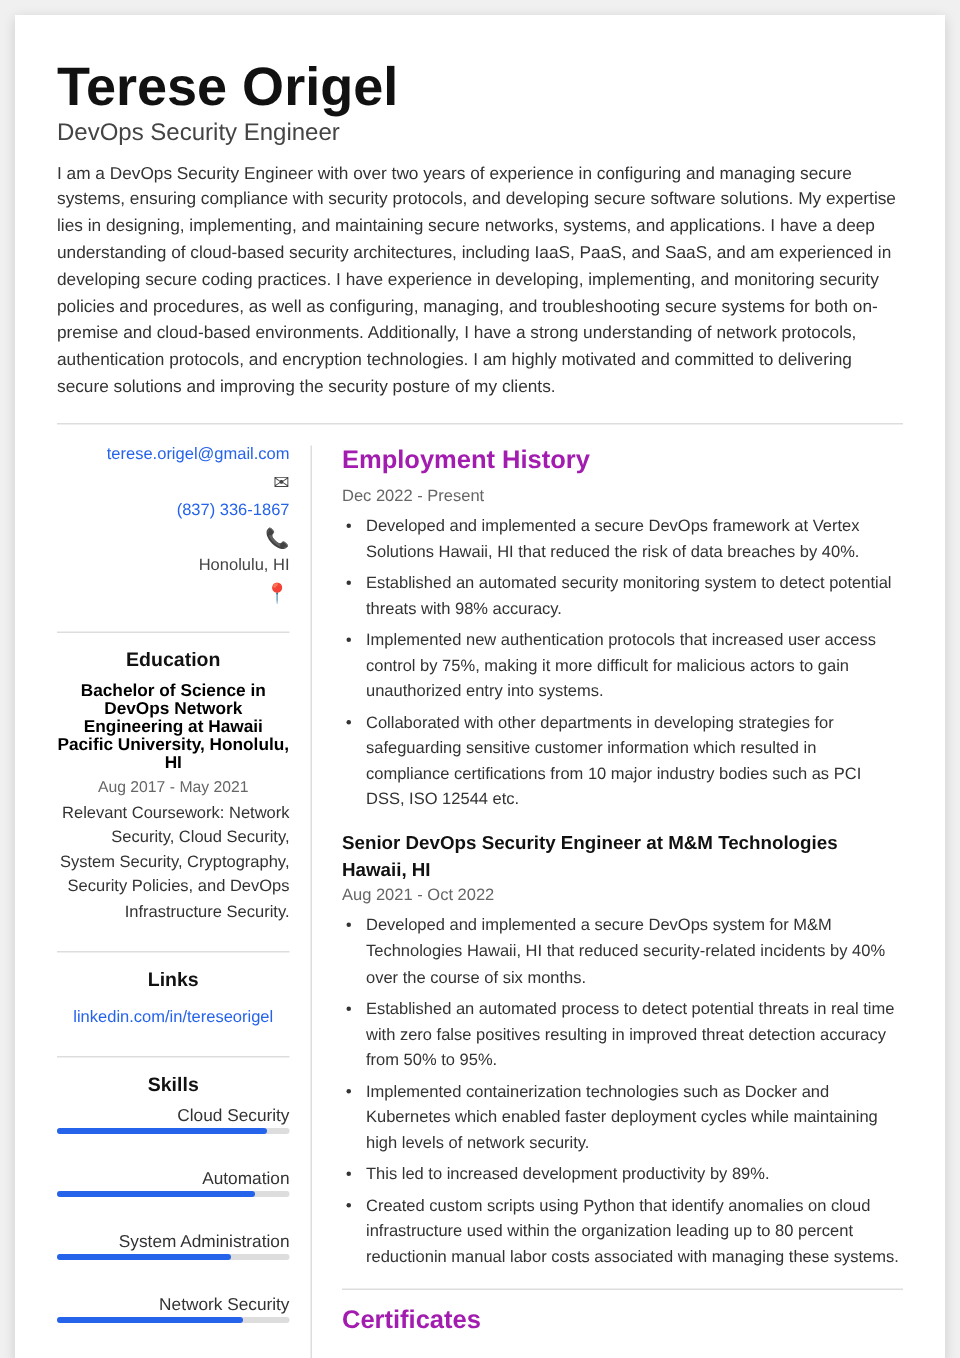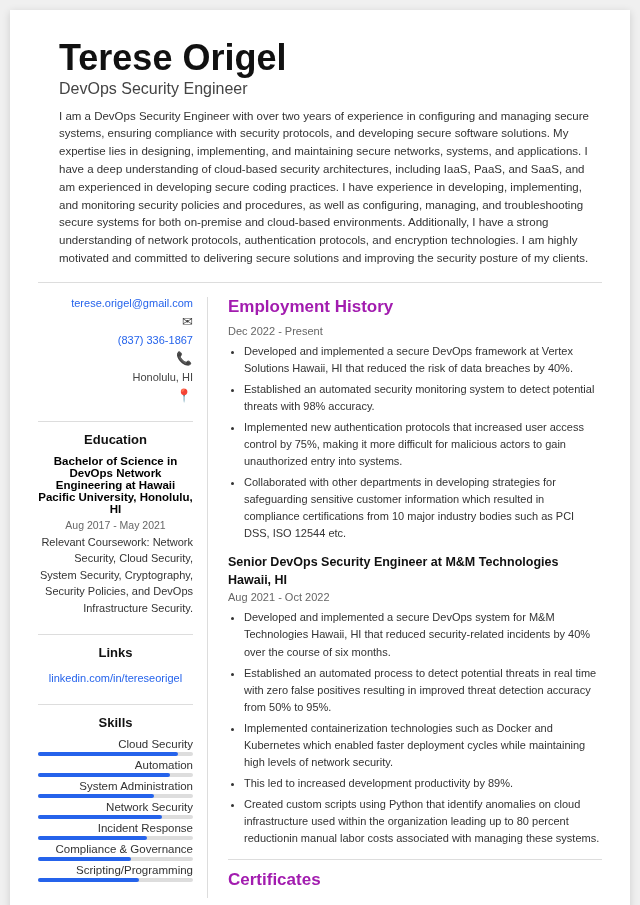--- a/index.html
+++ b/index.html
@@ -14,21 +14,20 @@
     }
     .resume-container {
       background: #fff;
       width: 620px;
       min-height: 885px;
       box-shadow: 0 2px 8px rgba(0,0,0,0.15);
       padding: 28px 28px 28px 28px;
     }
     .header-section {
       margin-bottom: 10px;
-      margin-left: 21px;
     }
     .header-name {
       font-size: 36px;
       font-weight: 700;
       color: #111;
       line-height: 1.1;
     }
     .header-title {
       font-size: 16px;
       color: #444;
@@ -113,21 +112,21 @@
     }
     .links-section a, .link-text {
       font-size: 11px;
       color: #2563eb;
       text-decoration: none;
     }
     .skills-section {
       margin-bottom: 5px;
     }
     .skill-item {
-      margin-bottom: 3px;
+      margin-bottom: 24px;
     }
     .skill-name {
       font-size: 11.5px;
       color: #333;
       text-align: right;
       margin-bottom: 2px;
     }
     .skill-bar-bg {
       height: 4px;
       background: #ddd;

